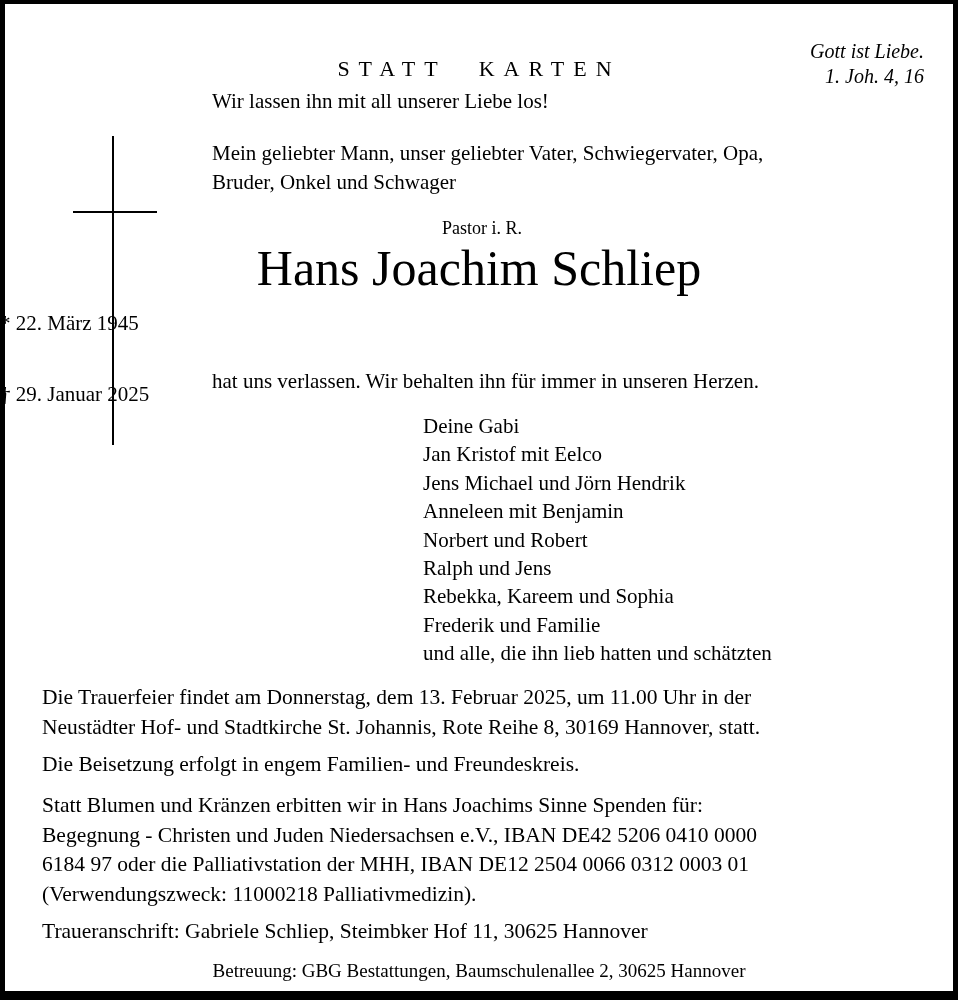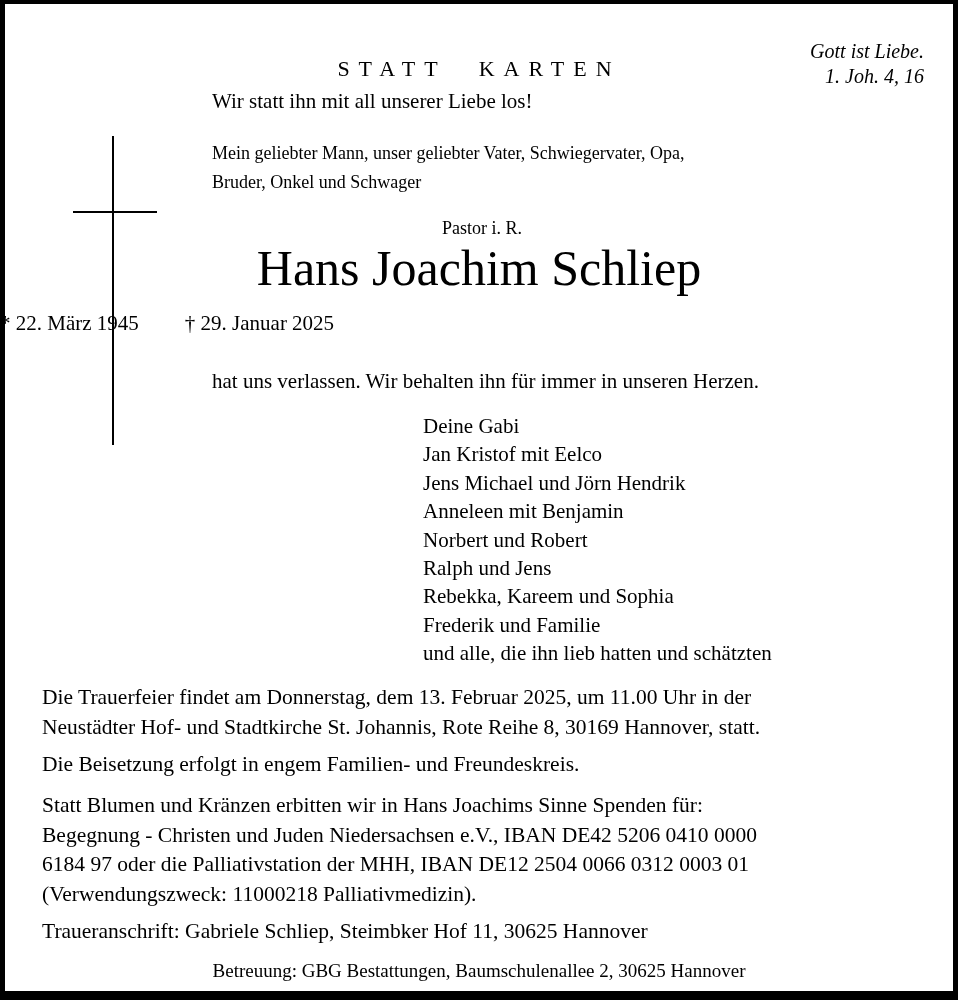--- a/index.html
+++ b/index.html
@@ -49,21 +49,21 @@
     line-height:25px;
   }
   .intro{
     left:212px;
     top:89px;
     font-size:21px;
   }
   .relatives{
     left:212px;
     top:139px;
-    font-size:18px;
+    font-size:21px;
     line-height:29px;
   }
   .cross-v{
     left:112px;
     top:136px;
     width:2px;
     height:309px;
     background:var(--ink);
   }
   .cross-h{
@@ -80,23 +80,24 @@
   }
   .deceased-name{
     top:243px;
     font-size:50px;
     line-height:50px;
   }
   .dates{
     top:311px;
     left:0;right:0;
     display:flex;
-    justify-content:flex-start;
+    justify-content:space-between;
     gap:46px;
     font-size:21px;
+    flex-direction:column;
   }
   .farewell{
     left:212px;
     top:369px;
     font-size:21px;
   }
   .mourners{
     left:423px;
     top:412px;
     font-size:21px;
@@ -136,21 +137,21 @@
 
   <div class="frame"></div>
 
   <div class="abs center statt-karten">STATT KARTEN</div>
 
   <div class="abs quote">
     <div>Gott ist Liebe.</div>
     <div>1. Joh. 4, 16</div>
   </div>
 
-  <div class="abs intro">Wir statt ihn mit all unserer Liebe los!</div>
+  <div class="abs intro">Wir lassen ihn mit all unserer Liebe los!</div>
 
   <div class="abs relatives">
     <div>Mein geliebter Mann, unser geliebter Vater, Schwiegervater, Opa,</div>
     <div>Bruder, Onkel und Schwager</div>
   </div>
 
   <div class="abs cross-v"></div>
   <div class="abs cross-h"></div>
 
   <div class="abs center pastor-title">Pastor i. R.</div>

